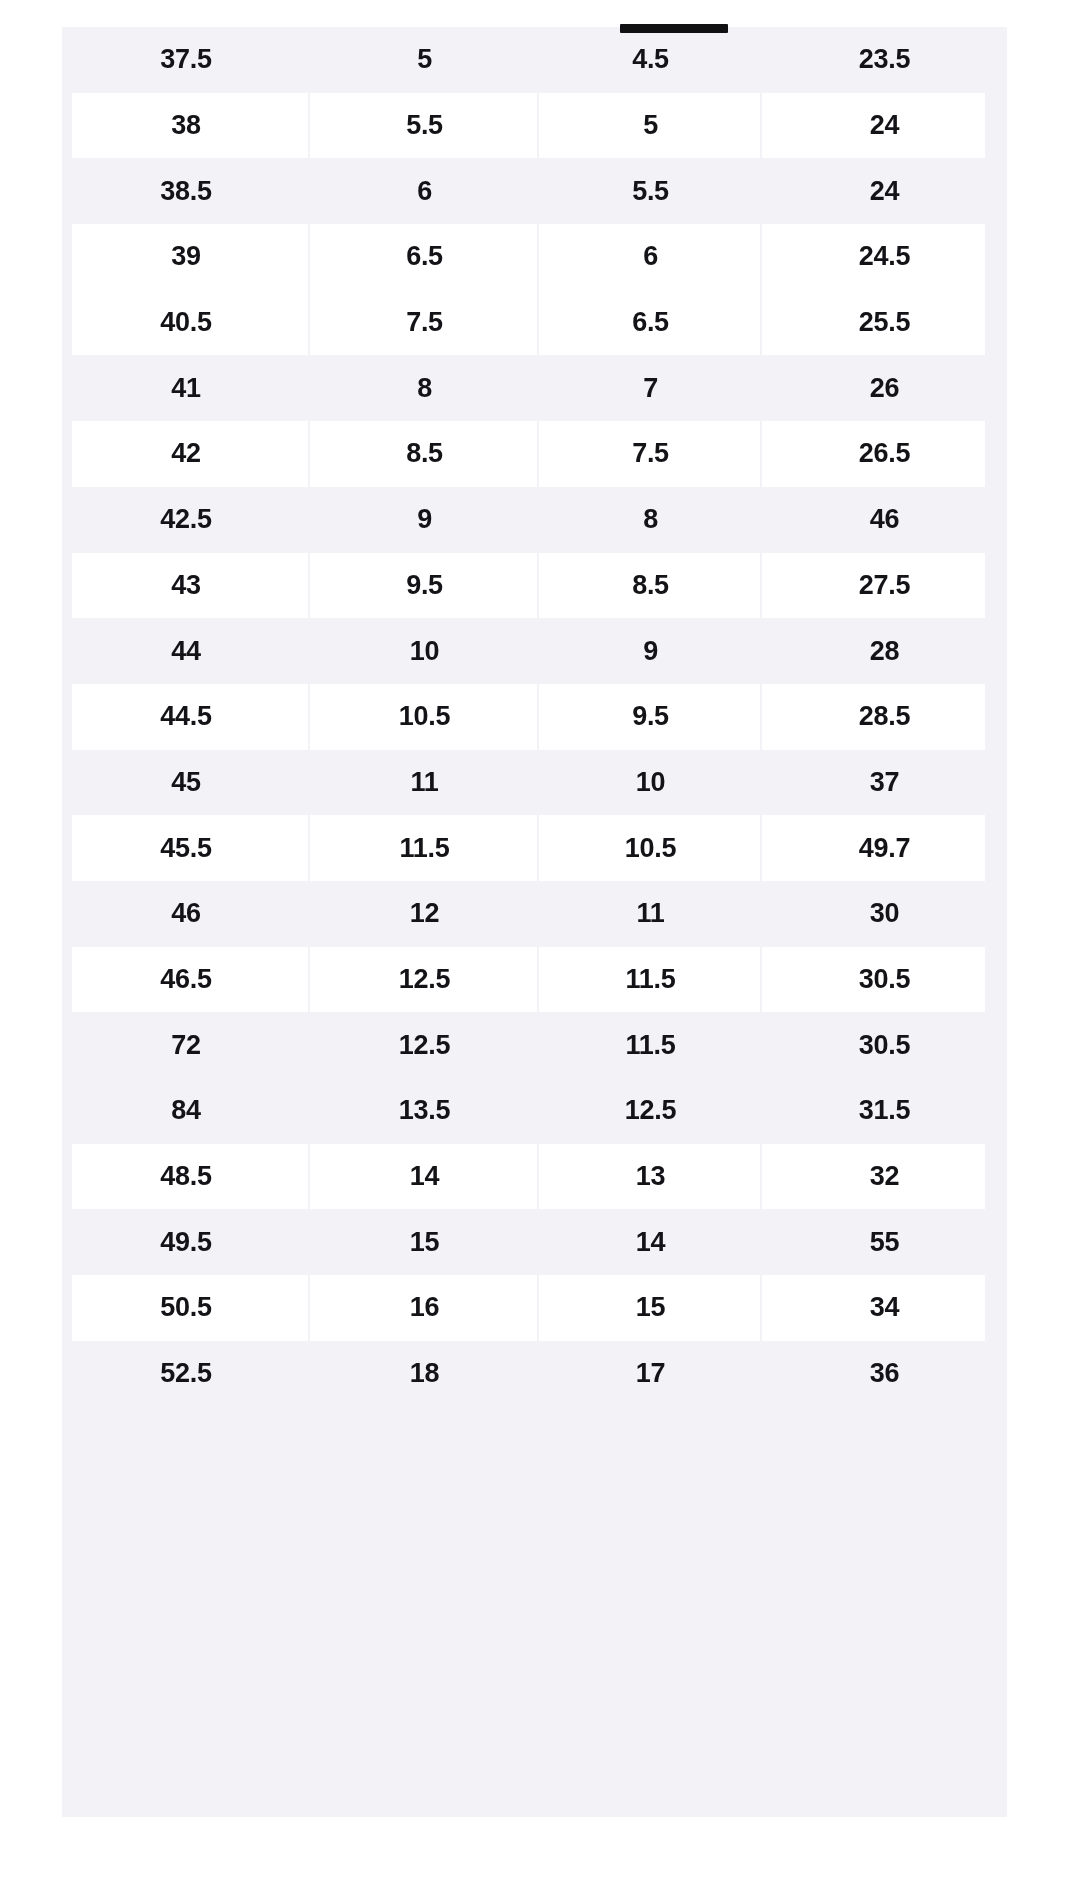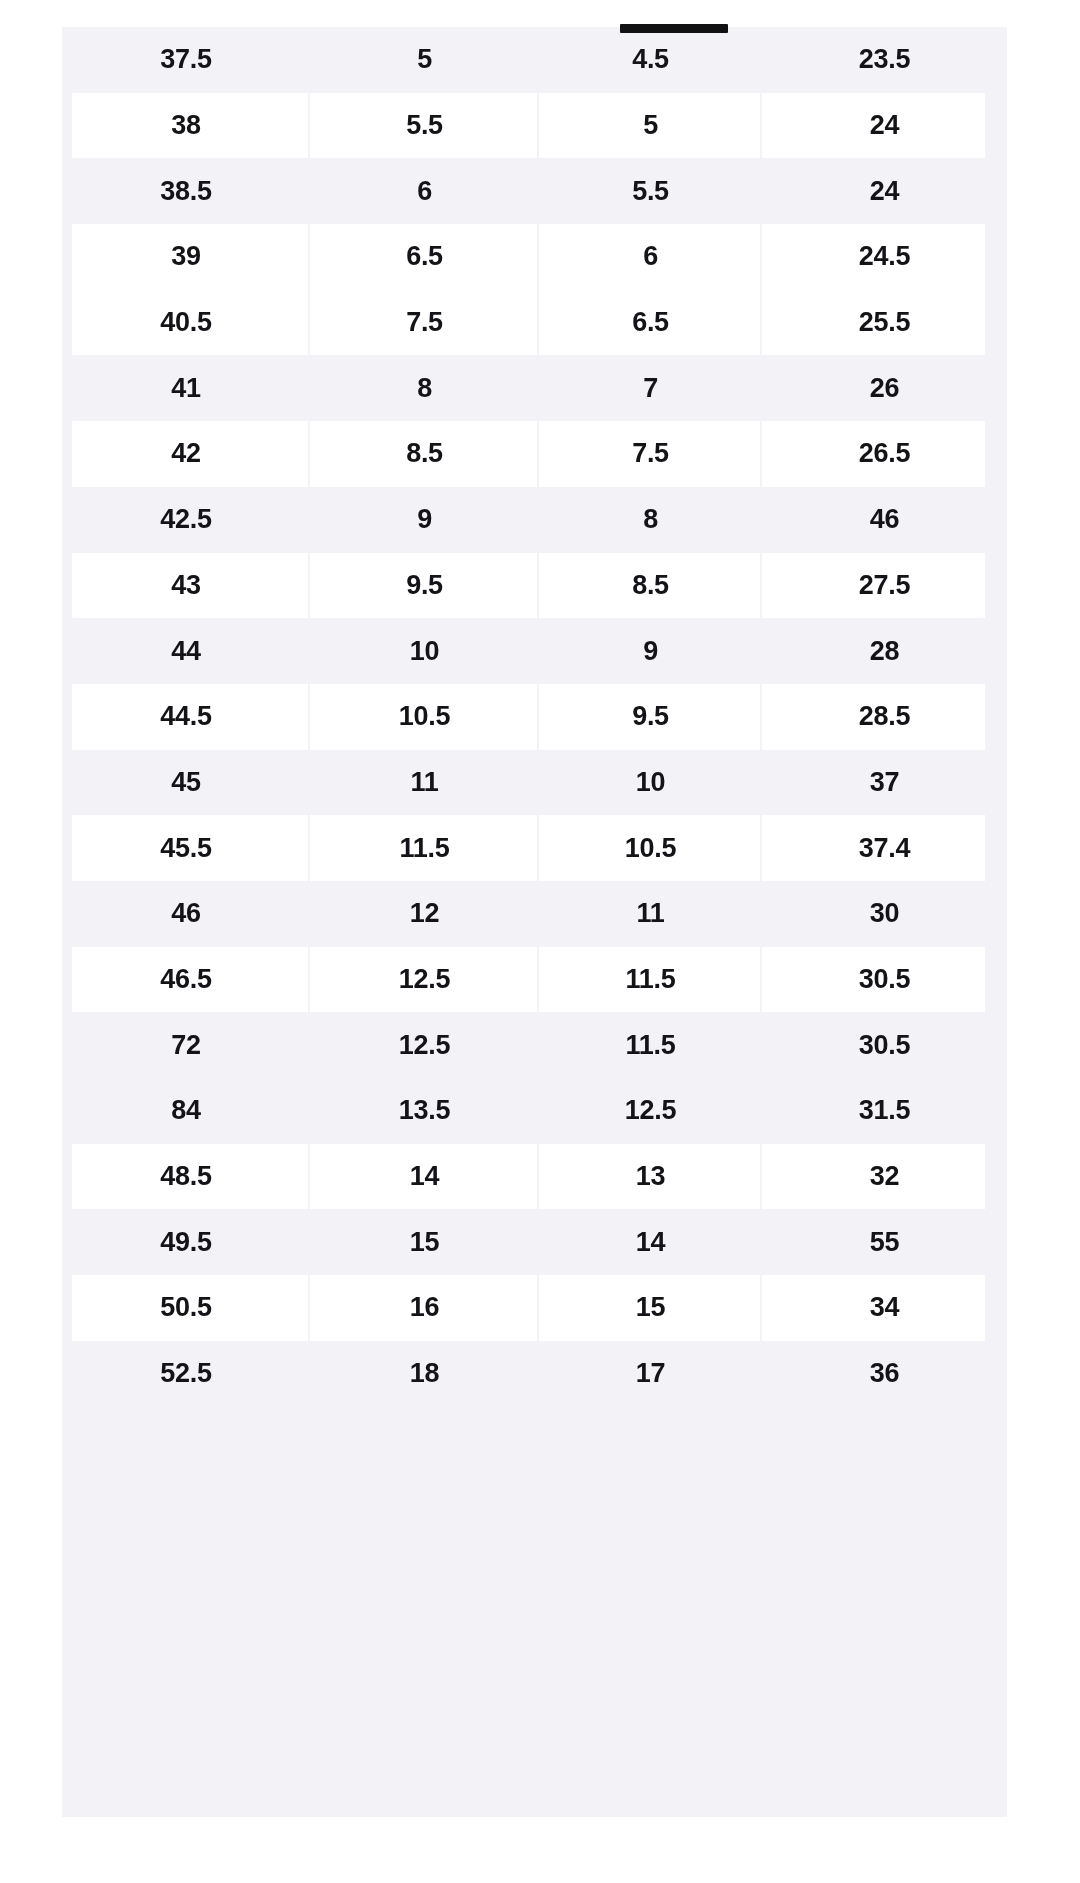--- a/index.html
+++ b/index.html
@@ -193,21 +193,21 @@
           <tr class="stripe-grey">
             <td class="pad-left">45</td>
             <td>11</td>
             <td>10</td>
             <td class="pad-right">37</td>
           </tr>
           <tr class="stripe-white">
             <td class="pad-left">45.5</td>
             <td>11.5</td>
             <td>10.5</td>
-            <td class="pad-right">37.4</td>
+            <td class="pad-right">49.7</td>
           </tr>
           <tr class="stripe-grey">
             <td class="pad-left">46</td>
             <td>12</td>
             <td>11</td>
             <td class="pad-right">30</td>
           </tr>
           <tr class="stripe-white">
             <td class="pad-left">46.5</td>
             <td>12.5</td>

